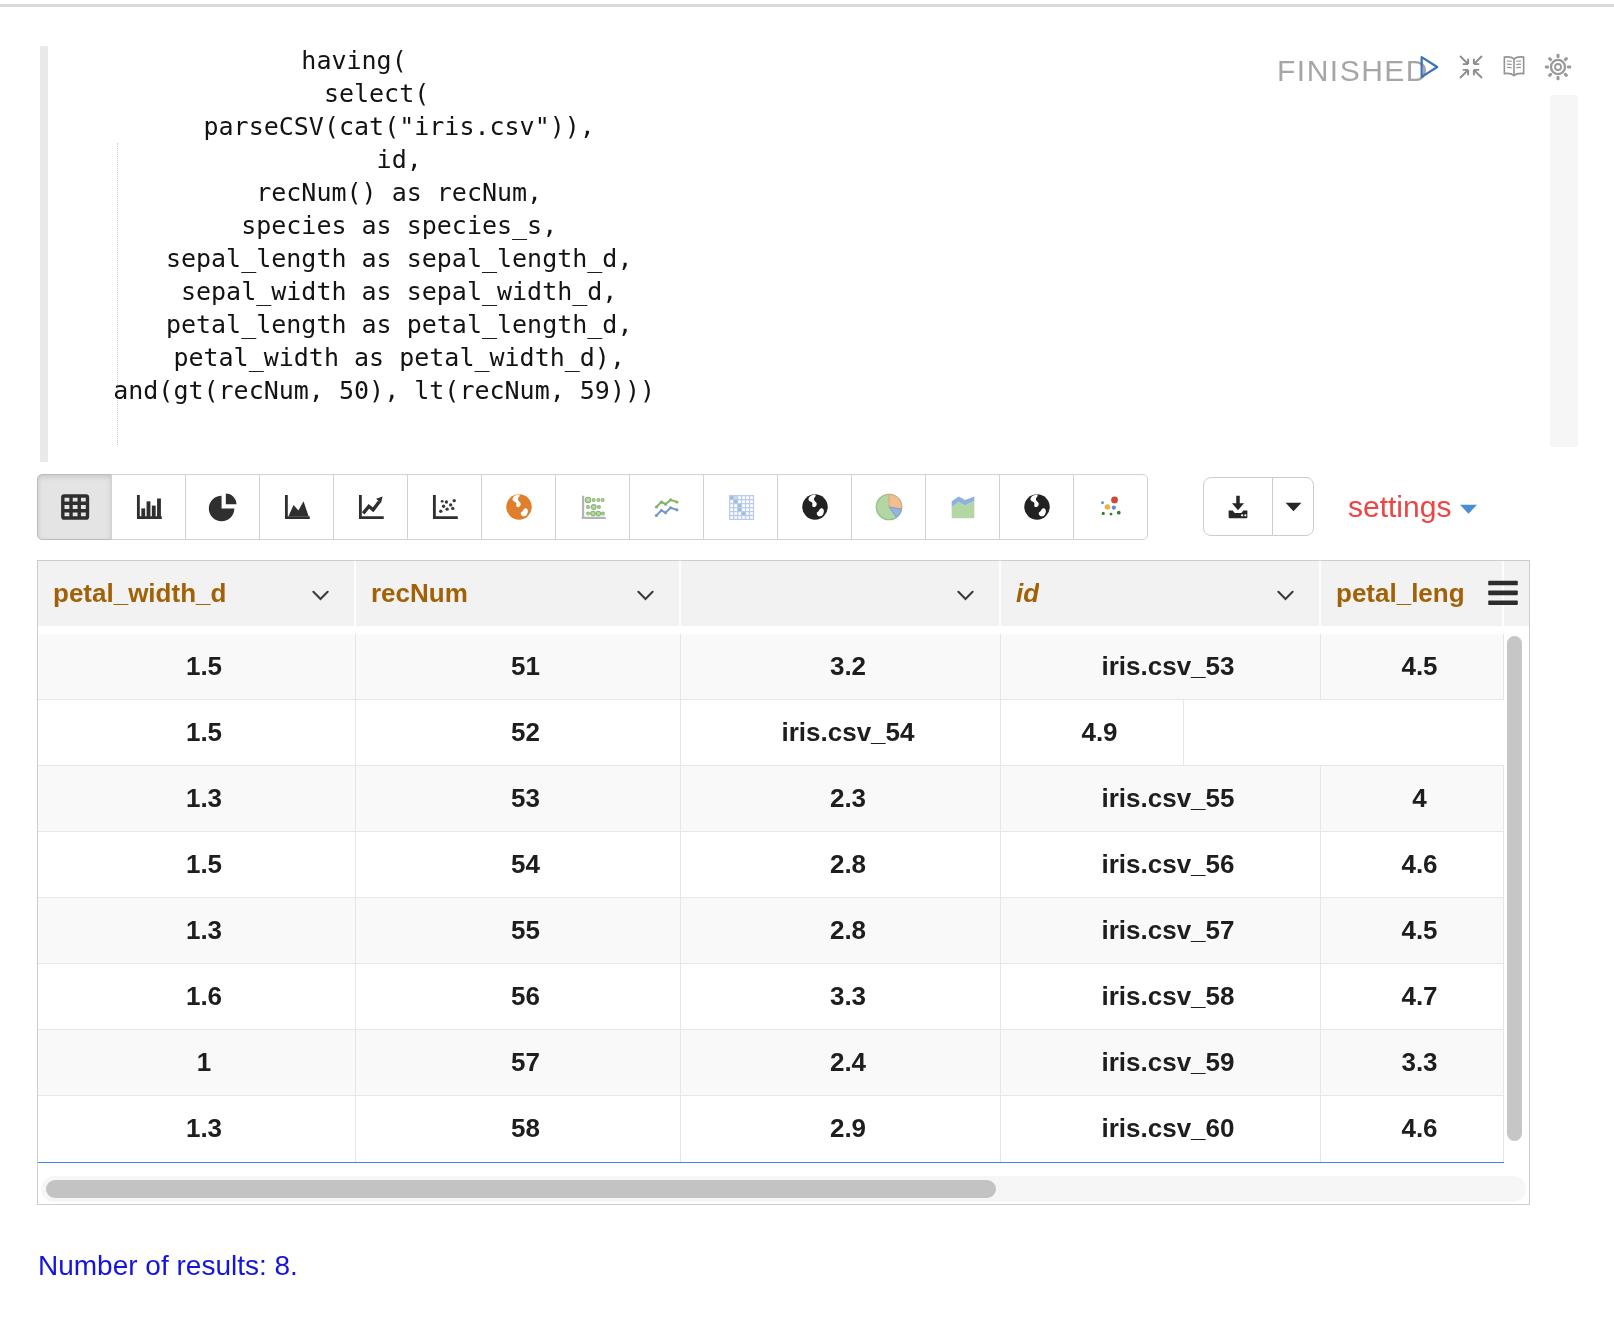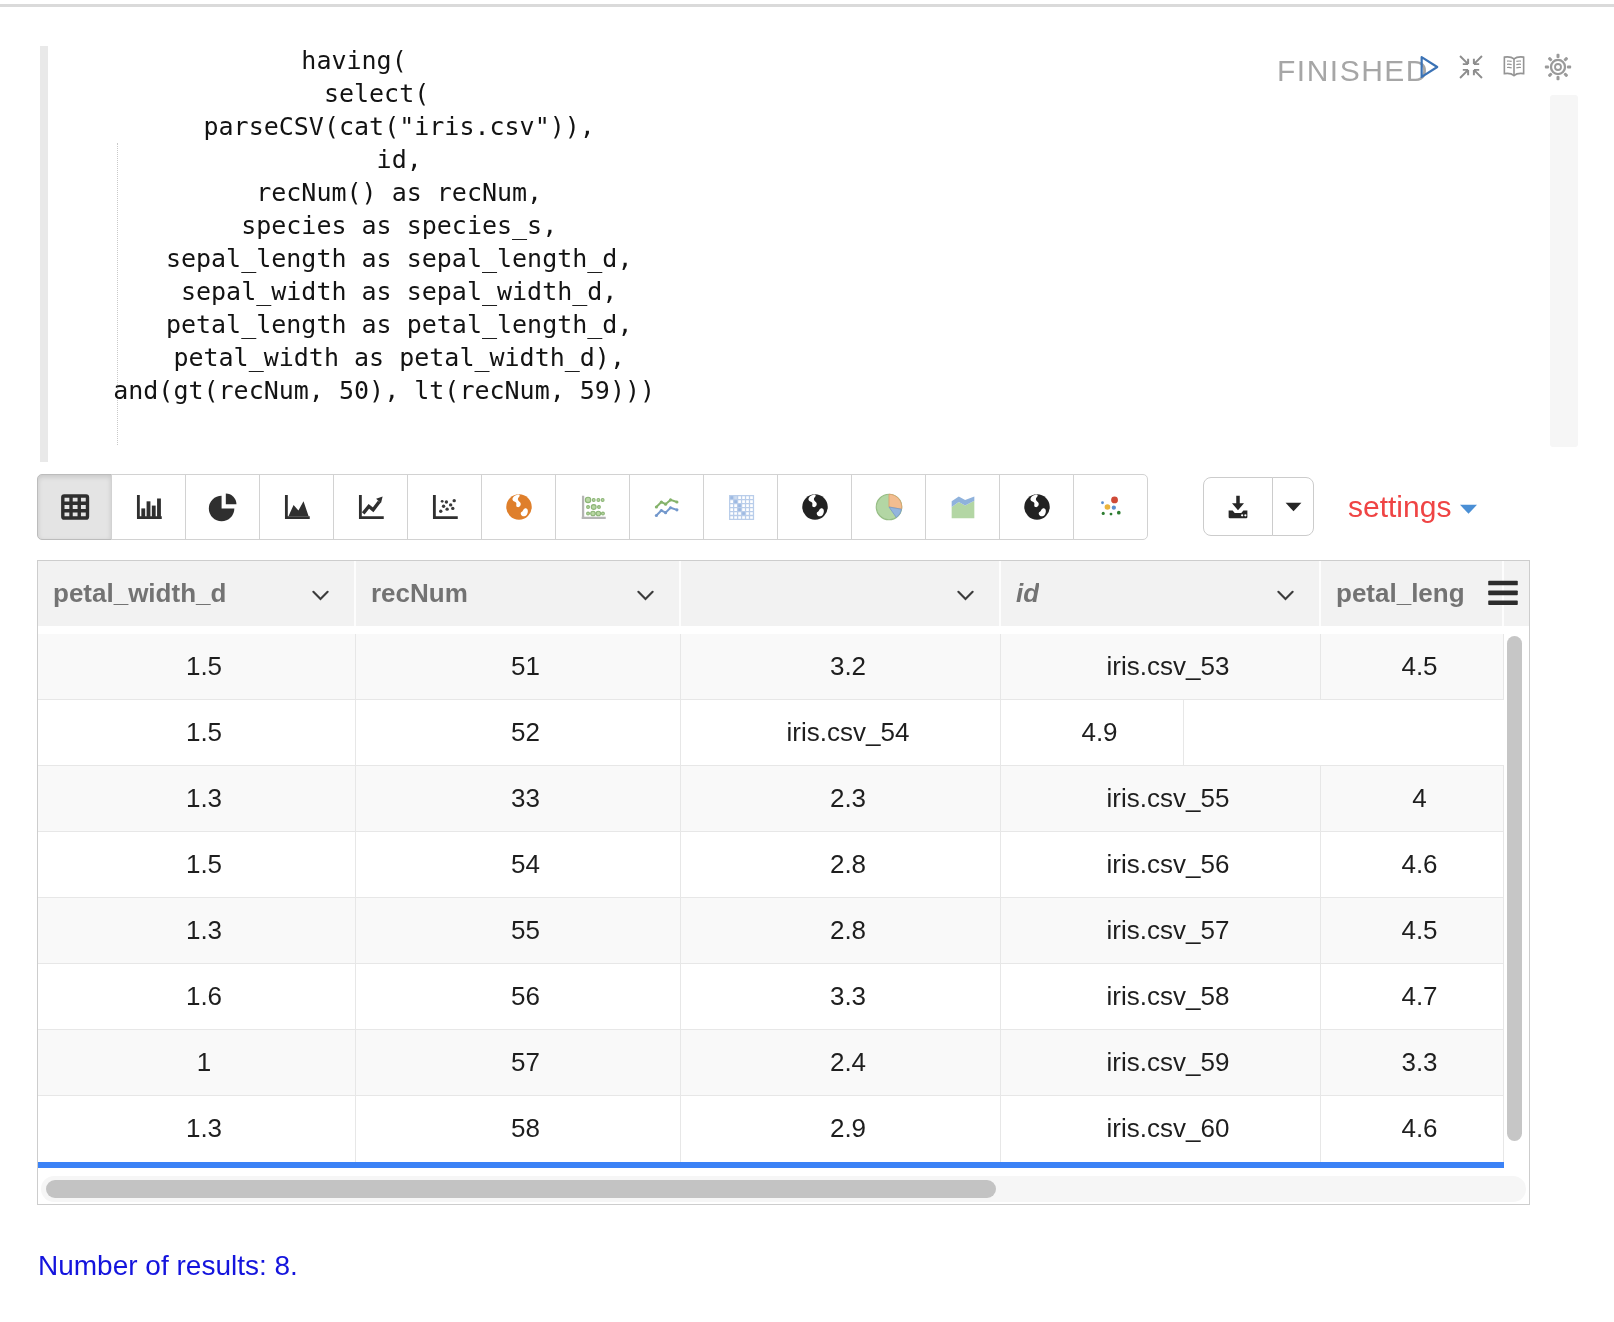--- a/index.html
+++ b/index.html
@@ -33,25 +33,25 @@
   .dl-main{width:70px;border-radius:8px 0 0 8px;}
   .dl-caret{width:42px;margin-left:-1px;border-radius:0 8px 8px 0;}
   .settings-link{position:absolute;left:1348px;top:490px;font-size:30px;color:#4a8fd5;cursor:pointer;
                  display:flex;align-items:center;gap:9px;}
   .settings-link svg{margin-top:4px;}
 
   
   .tablebox{position:absolute;left:37px;top:560px;width:1491px;height:643px;border:1px solid #cdcdcd;background:#fff;}
   .thead{position:absolute;left:0;top:0;width:100%;height:65px;background:#f2f2f2;display:flex;}
   .th{position:relative;height:65px;box-sizing:border-box;border-right:2px solid #fdfdfd;}
-  .th .th-label{position:absolute;left:15px;top:0;line-height:65px;font-size:26px;font-weight:bold;color:#737373;
+  .th .th-label{position:absolute;left:15px;top:0;line-height:65px;font-size:26px;font-weight:bold;color:#a16207;
                 white-space:nowrap;overflow:hidden;max-width:calc(100% - 20px);}
   .th .th-caret{position:absolute;right:24px;top:27px;width:19px;height:12px;cursor:pointer;}
   .grid-menu{position:absolute;right:10px;top:18px;width:32px;height:28px;cursor:pointer;}
-  .tbody{position:absolute;left:0;top:73px;width:1466px;border-bottom:6px solid #3b82f6;}
+  .tbody{position:absolute;left:0;top:73px;width:1466px;border-bottom:1px solid #3b82f6;font-weight:bold;}
   .tr{display:flex;height:66px;box-sizing:border-box;border-bottom:1px solid #e7e7e7;}
   .tr:last-child{border-bottom:none;}
   .tr.odd{background:#f9f9f9;} .tr.even{background:#fff;}
   .td{box-sizing:border-box;border-right:1px solid #e7e7e7;line-height:65px;font-size:26px;color:#1e1e1e;
       padding-left:15px;white-space:nowrap;overflow:hidden;}
   .vthumb{position:absolute;right:7px;top:75px;width:15px;height:505px;background:#c6c6c6;border-radius:8px;cursor:pointer;}
   .htrack{position:absolute;left:3px;right:3px;top:615px;height:26px;background:#f6f6f6;border-radius:13px;}
   .hthumb{position:absolute;left:5px;top:4px;width:950px;height:18px;background:#c3c3c3;border-radius:9px;cursor:pointer;}
 
   .results-note{position:absolute;left:38px;top:1250px;font-size:28px;color:#1414dd;}
@@ -341,21 +341,21 @@
           <div class="td" style="width: 183px;">4.5</div>
         </div>
         <div class="tr even">
           <div class="td" style="width: 318px;">1.5</div>
           <div class="td" style="width: 325px;">52</div>
           <div class="td" style="width: 320px;">iris.csv_54</div>
           <div class="td" style="width: 183px;">4.9</div>
         </div>
         <div class="tr odd">
           <div class="td" style="width: 318px;">1.3</div>
-          <div class="td" style="width: 325px;">33</div>
+          <div class="td" style="width: 325px;">53</div>
           <div class="td" style="width: 320px;">2.3</div>
           <div class="td" style="width: 320px;">iris.csv_55</div>
           <div class="td" style="width: 183px;">4</div>
         </div>
         <div class="tr even">
           <div class="td" style="width: 318px;">1.5</div>
           <div class="td" style="width: 325px;">54</div>
           <div class="td" style="width: 320px;">2.8</div>
           <div class="td" style="width: 320px;">iris.csv_56</div>
           <div class="td" style="width: 183px;">4.6</div>

